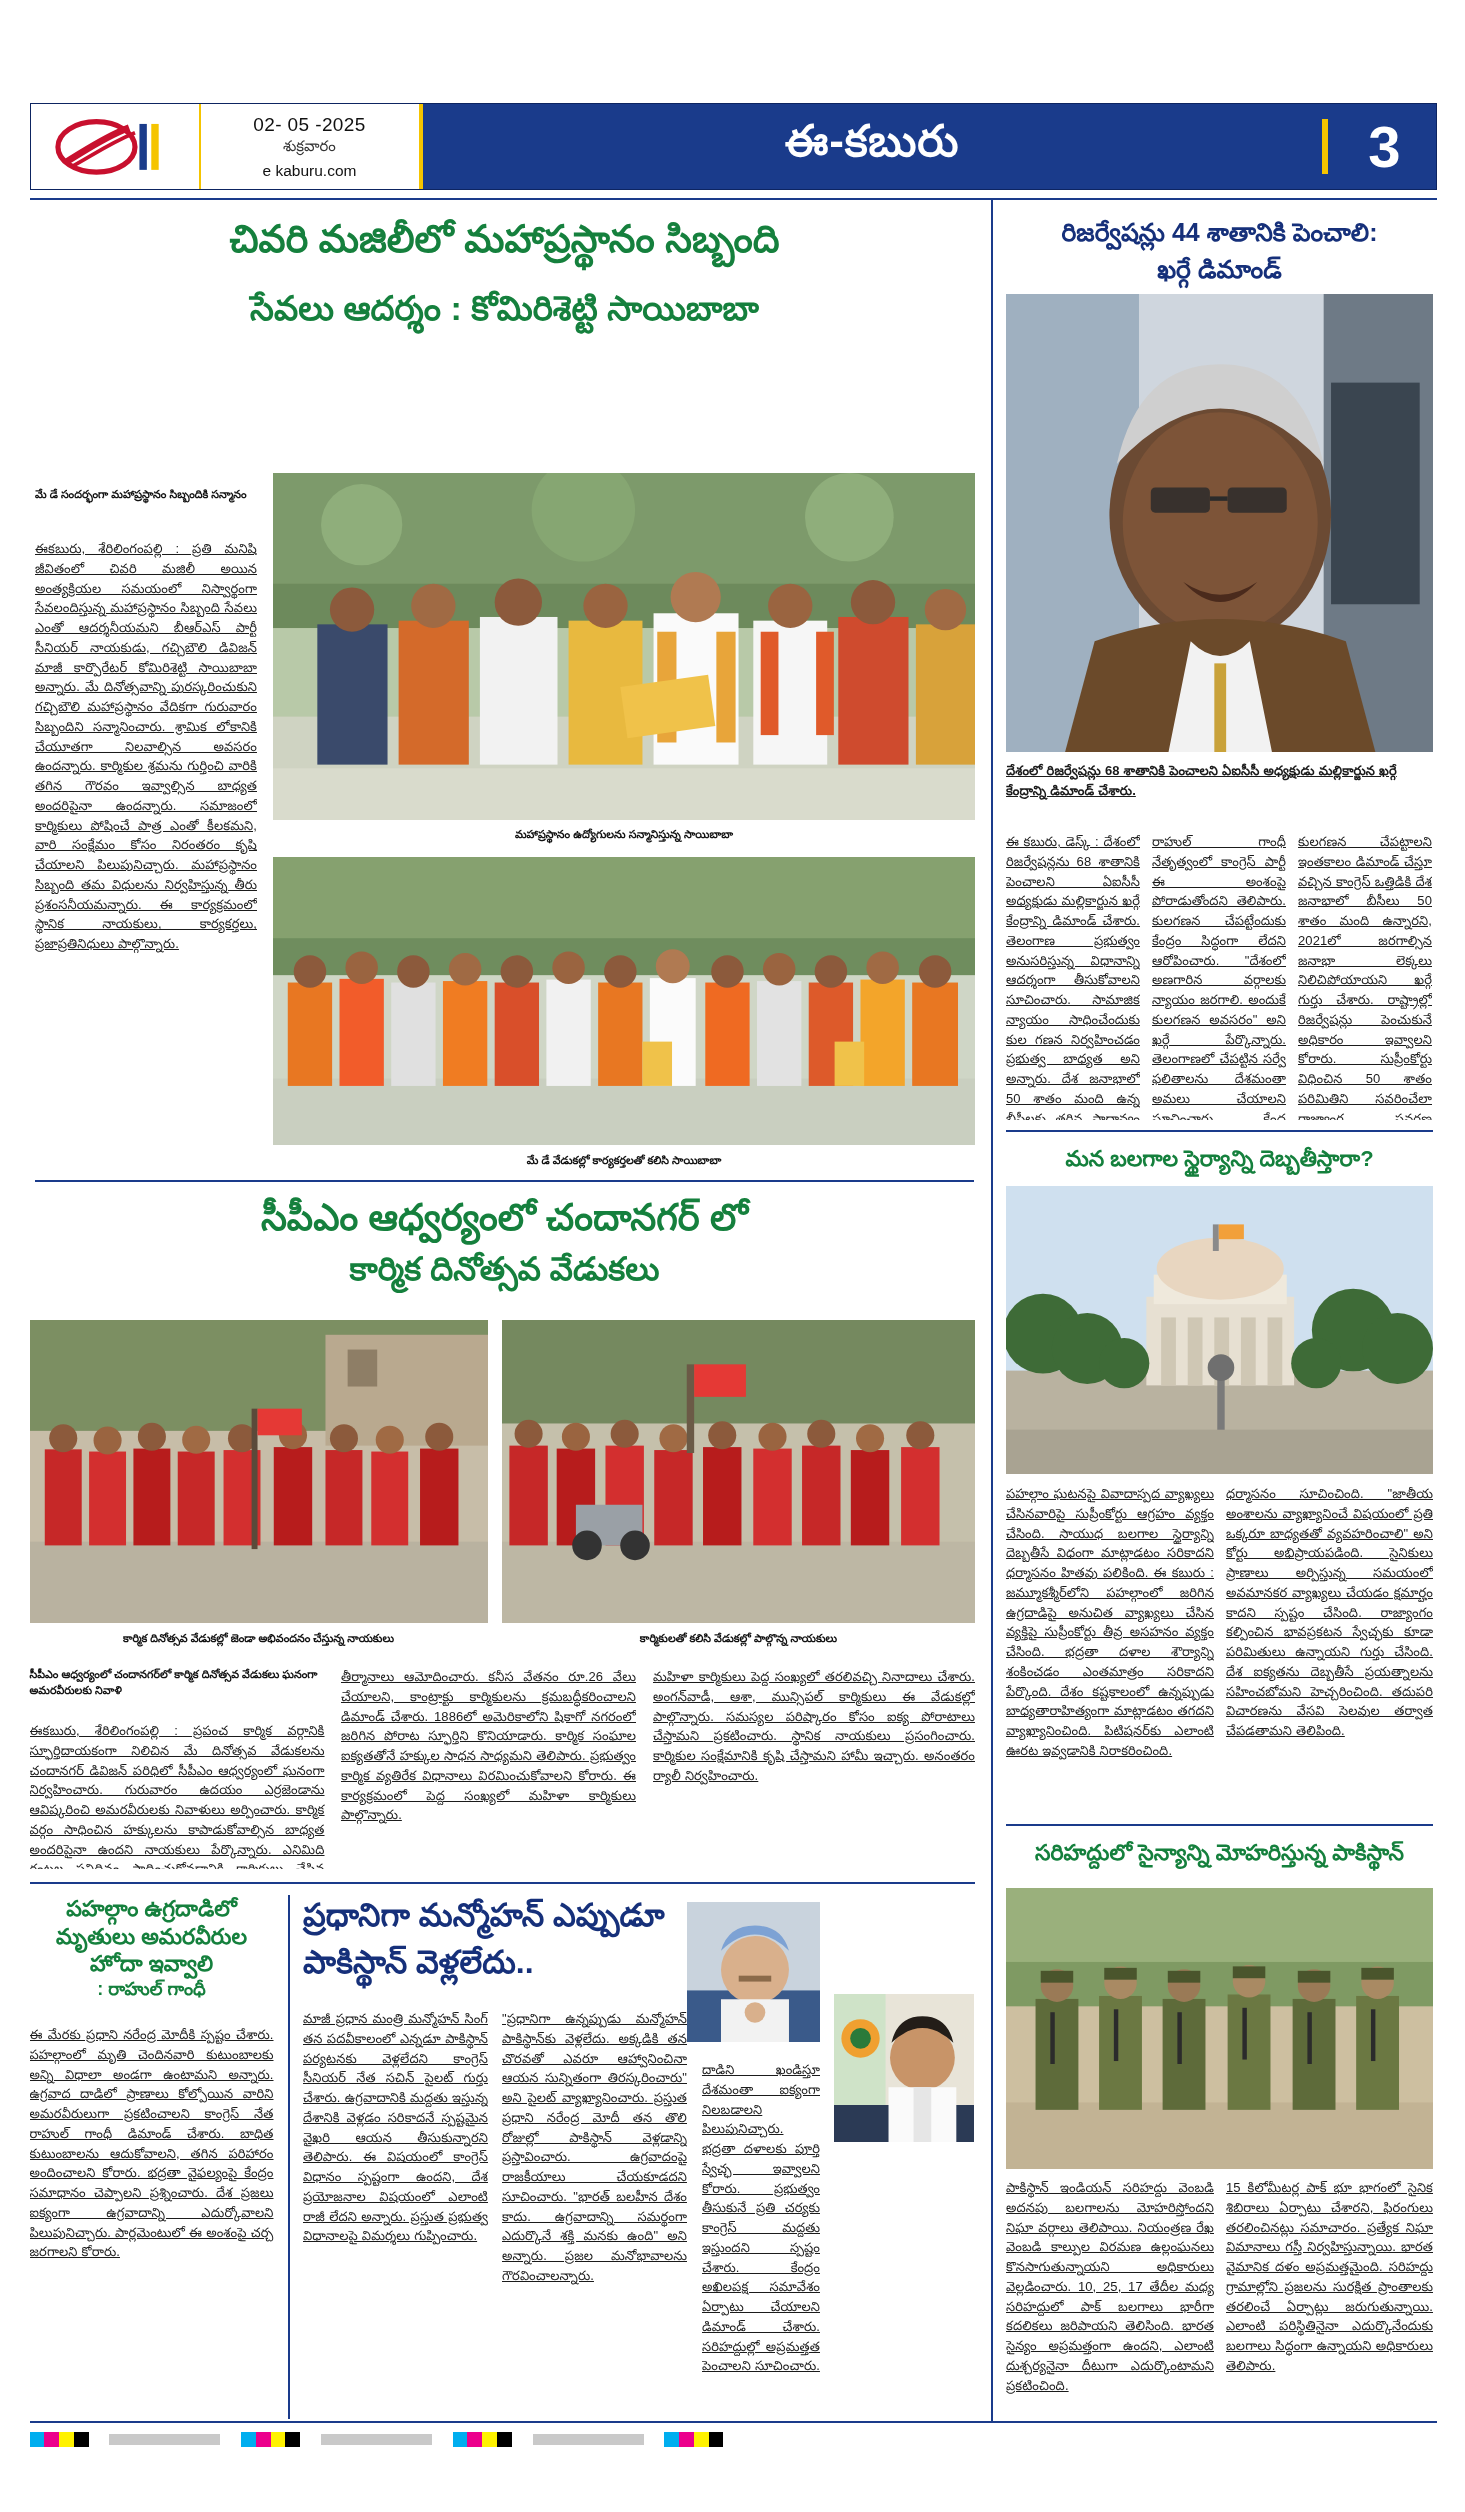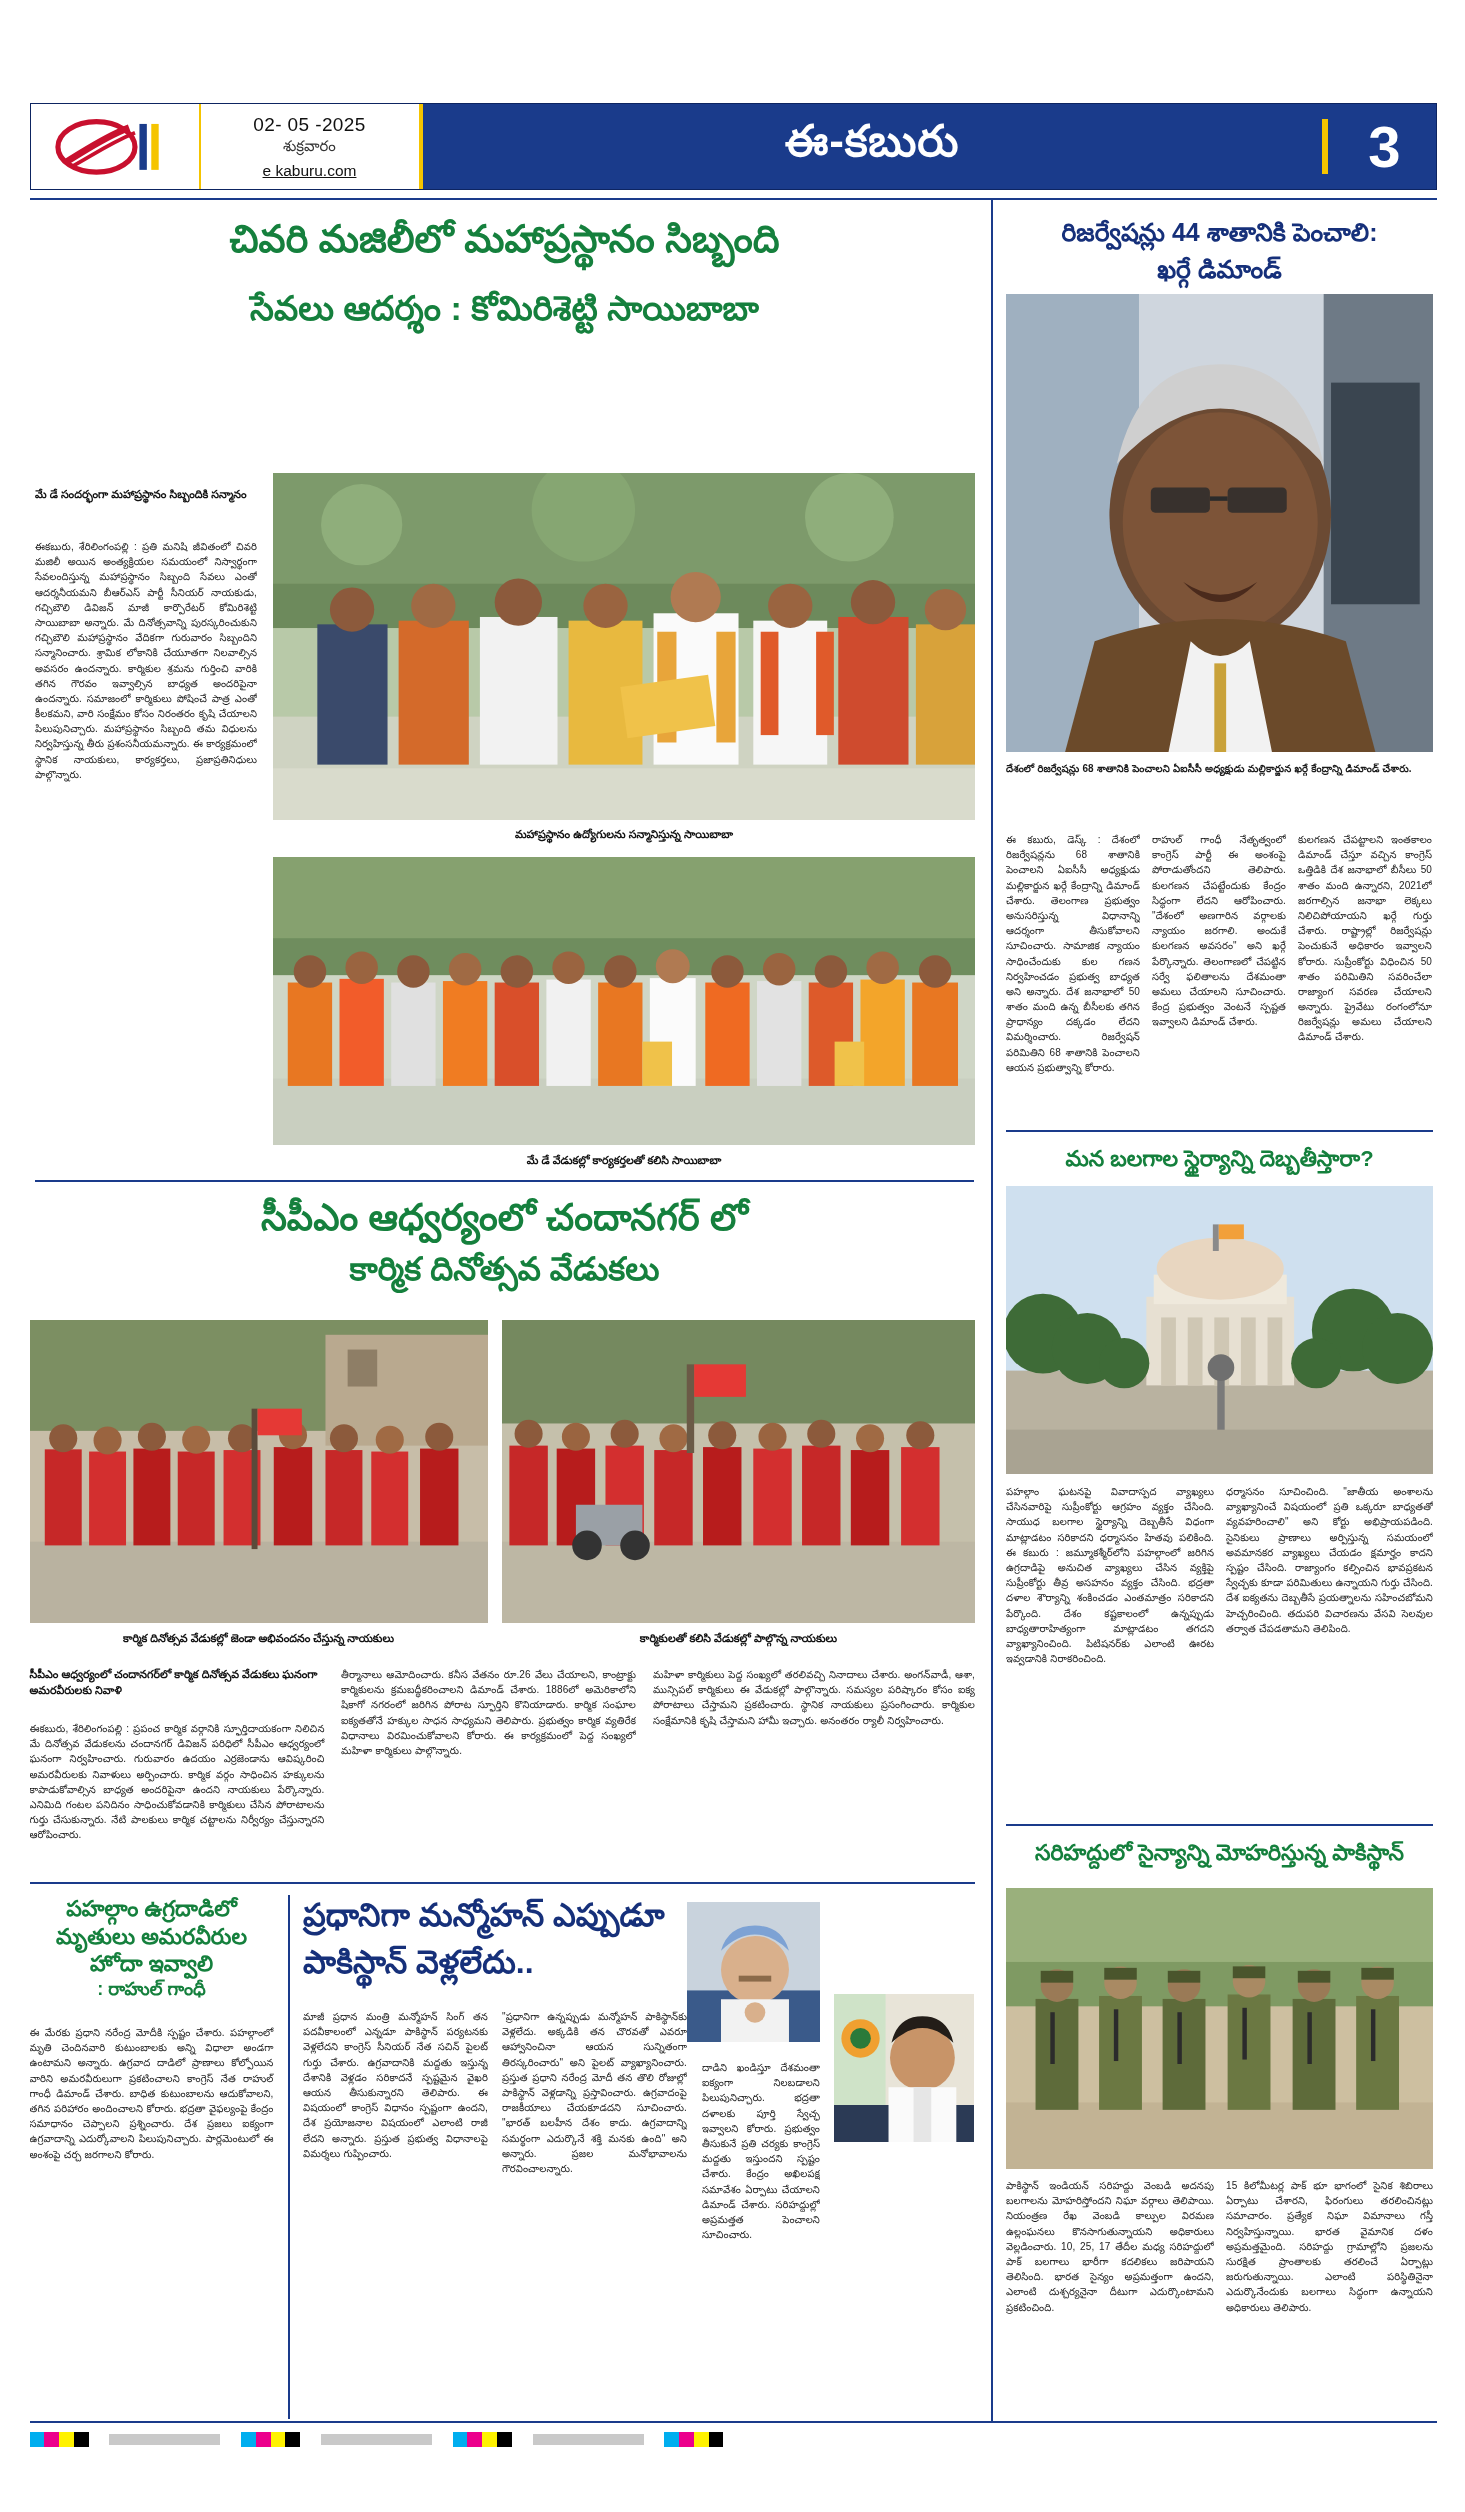--- a/index.html
+++ b/index.html
@@ -36,21 +36,21 @@
   .logo-mark svg { display:block; }
   .date-box {
     width:222px; height:100%;
     background:#ffffff;
     display:flex; flex-direction:column; align-items:center; justify-content:center;
     border-right:4.4px solid #f5c400;
     line-height:1.25;
   }
   .date-box .d1 { font-size:19px; color:#111; letter-spacing:0.4px; }
   .date-box .d2 { font-size:14.8px; color:#333; }
-  .date-box .d3 { font-size:15.5px; color:#111; margin-top:5.9px;text-decoration:underline; }
+  .date-box .d3 { font-size:15.5px; color:#111; margin-top:5.9px; }
   .mast-title {
     flex:1;
     text-align:center;
     color:#ffffff;
     font-size:44px;
     font-weight:bold;
     letter-spacing:0.7px;
   }
   .page-num-sep { width:5.9px; height:55px; background:#f5c400; margin-right:19px; }
   .page-num {
@@ -62,23 +62,24 @@
   
   .vrule { position:absolute; width:1.5px; background:#1a3b8b; }
   .hrule { position:absolute; height:1.5px; background:#1a3b8b; }
 
   
   .te {
     font-family:"Liberation Sans", sans-serif;
     color:#1b1b1b;
     text-align:justify;
     line-height:1.52;
-    font-size:10px;
+    font-size:13px;
     letter-spacing:0.1px;
     word-spacing:0.3px;
+    text-decoration:underline;
   }
   .hl-red {
     color:#15803d;
     font-weight:bold;
     text-align:center;
     line-height:1.25;
   }
   .hl-blue {
     color:#16307a;
     font-weight:bold;

